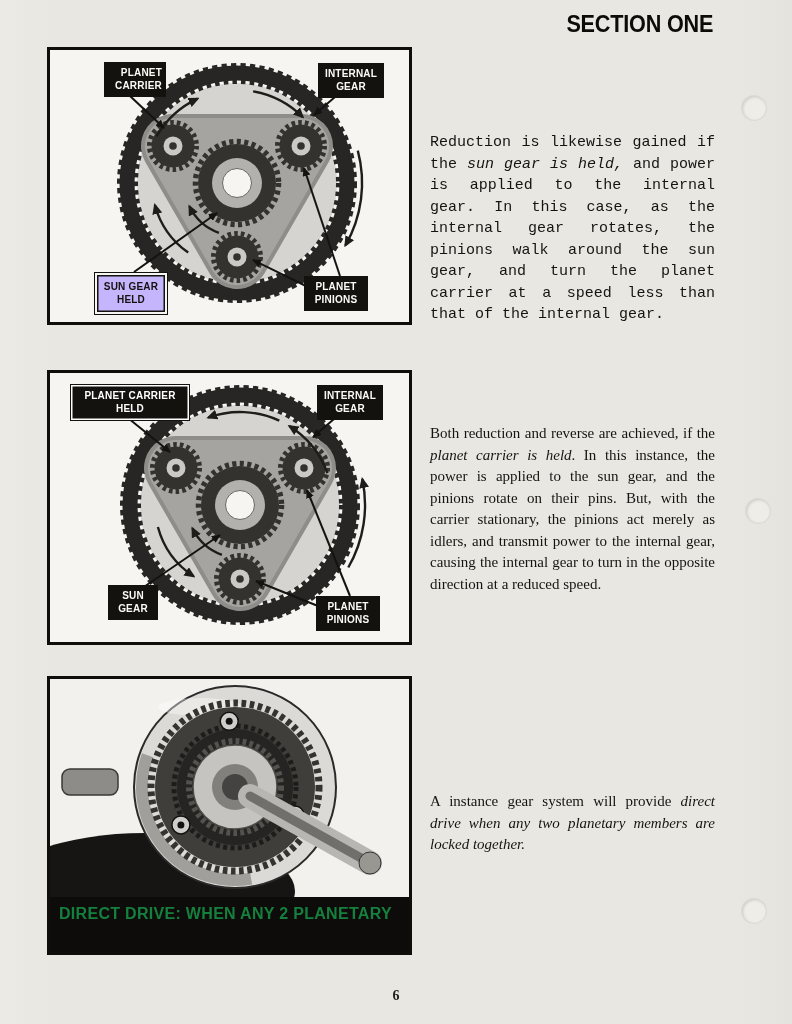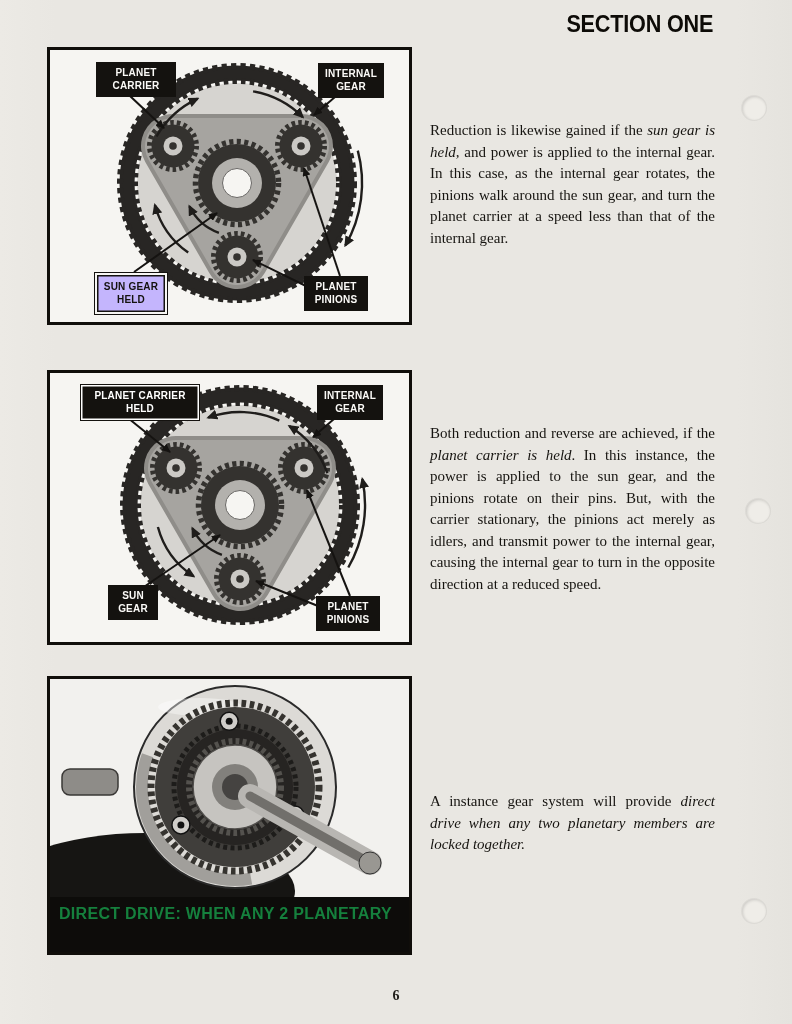--- a/index.html
+++ b/index.html
@@ -18,21 +18,21 @@
   .lbl{position:absolute;box-sizing:border-box;background:#14120f;color:#fbfaf7;
        font-family:"Liberation Sans",sans-serif;font-weight:bold;font-size:10px;line-height:12.5px;
        text-align:center;padding:4px 3px;letter-spacing:0.2px;border:1px solid #14120f;z-index:3;}
   .lbl--heldwhite{background:#c4b5fd;color:#14120f;border:1.5px solid #14120f;
        box-shadow:inset 0 0 0 2px #f7f6f3, inset 0 0 0 3.5px #14120f;padding:8px 4px;}
   .lbl--heldblack{background:#14120f;color:#fff;border:1.5px solid #14120f;
        box-shadow:inset 0 0 0 1.5px #fff;padding:5px 4px;}
   .para{position:absolute;left:430px;width:285px;margin:0;text-align:justify;
         font-size:15px;line-height:21.5px;color:#161410;}
   .para i{font-style:italic;}
-  .p1{top:120px;} .p2{top:423px;} .p3{top:791px;}
+  .p1{top:132px;font-family:Liberation Mono, monospace;} .p2{top:423px;} .p3{top:791px;}
   .caption-bar{position:absolute;left:0;right:0;bottom:0;height:55px;background:#0d0c0a;z-index:2;}
   .caption-line{font-family:"Liberation Sans",sans-serif;font-weight:bold;font-size:16px;
         line-height:21px;color:#15803d;padding-left:9px;letter-spacing:0.3px;}
   .caption-line:first-child{padding-top:6px;}
   .page-number{position:absolute;left:0;right:0;top:988px;text-align:center;
         font-family:"Liberation Serif",serif;font-weight:bold;font-size:14px;color:#23211c;}
   .hole{position:absolute;width:24px;height:24px;border-radius:50%;background:#efede8;
         box-shadow:inset 1px 1px 3px rgba(0,0,0,0.14), 0 0 0 1px rgba(0,0,0,0.05);}
   .hole1{left:742px;top:96px;} .hole2{left:746px;top:499px;} .hole3{left:742px;top:899px;}
 </style>
@@ -95,21 +95,21 @@
         <path d="M168.9,182.8 A53,53 0 0 1 139.4,156.2" marker-end="url(#ra1)"></path>
       </g>
       <g stroke="#151311" stroke-width="2">
         <line x1="80" y1="46" x2="114" y2="78" marker-end="url(#la1)"></line>
         <line x1="285" y1="47" x2="264" y2="65" marker-end="url(#la1)"></line>
         <line x1="84" y1="222" x2="167" y2="163" marker-end="url(#la1)"></line>
         <line x1="256" y1="236" x2="203" y2="210" marker-end="url(#la1)"></line>
         <line x1="290" y1="226" x2="254" y2="118" marker-end="url(#la1)"></line>
       </g>
     </svg>
-    <div class="lbl" style="left:46px;top:12px;width:80px;">PLANET CARRIER</div>
+    <div class="lbl" style="left:54px;top:12px;width:62px;text-align:right;">PLANET CARRIER</div>
     <div class="lbl" style="left:268px;top:13px;width:66px;">INTERNAL GEAR</div>
     <div class="lbl lbl--heldwhite" style="left:44px;top:222px;width:74px;">SUN GEAR HELD</div>
     <div class="lbl" style="left:254px;top:226px;width:64px;">PLANET PINIONS</div>
   </div>
 
   <div class="figure fig2">
     <svg class="diagram" viewBox="0 0 359 269" width="359" height="269">
       <defs>
         <marker id="ra2" markerUnits="userSpaceOnUse" markerWidth="11" markerHeight="10" refX="9" refY="5" orient="auto">
           <path d="M0,0 L11,5 L0,10 Z" fill="#1f1d1b"></path>
@@ -160,21 +160,21 @@
         <path d="M171.9,181.8 A53,53 0 0 1 142.4,155.2" marker-end="url(#ra2)"></path>
       </g>
       <g stroke="#151311" stroke-width="2">
         <line x1="78" y1="45" x2="120" y2="79" marker-end="url(#la2)"></line>
         <line x1="284" y1="46" x2="263" y2="64" marker-end="url(#la2)"></line>
         <line x1="85" y1="220" x2="170" y2="162" marker-end="url(#la2)"></line>
         <line x1="268" y1="233" x2="206" y2="208" marker-end="url(#la2)"></line>
         <line x1="300" y1="223" x2="257" y2="117" marker-end="url(#la2)"></line>
       </g>
     </svg>
-    <div class="lbl lbl--heldblack" style="left:30px;top:11px;width:120px;">PLANET CARRIER HELD</div>
+    <div class="lbl lbl--heldblack" style="left:20px;top:11px;width:120px;">PLANET CARRIER HELD</div>
     <div class="lbl" style="left:267px;top:12px;width:66px;">INTERNAL GEAR</div>
     <div class="lbl" style="left:58px;top:212px;width:50px;">SUN GEAR</div>
     <div class="lbl" style="left:266px;top:223px;width:64px;">PLANET PINIONS</div>
   </div>
 
   <div class="figure fig3">
     <svg class="diagram" viewBox="0 0 359 218" width="359" height="218">
       <rect x="0" y="0" width="359" height="218" fill="#f2f1ee"></rect>
       <ellipse cx="95" cy="212" rx="150" ry="58" fill="#161513"></ellipse>
       <rect x="12" y="90" width="56" height="26" rx="8" fill="#8e8c88" stroke="#3a3836" stroke-width="1.5"></rect>

